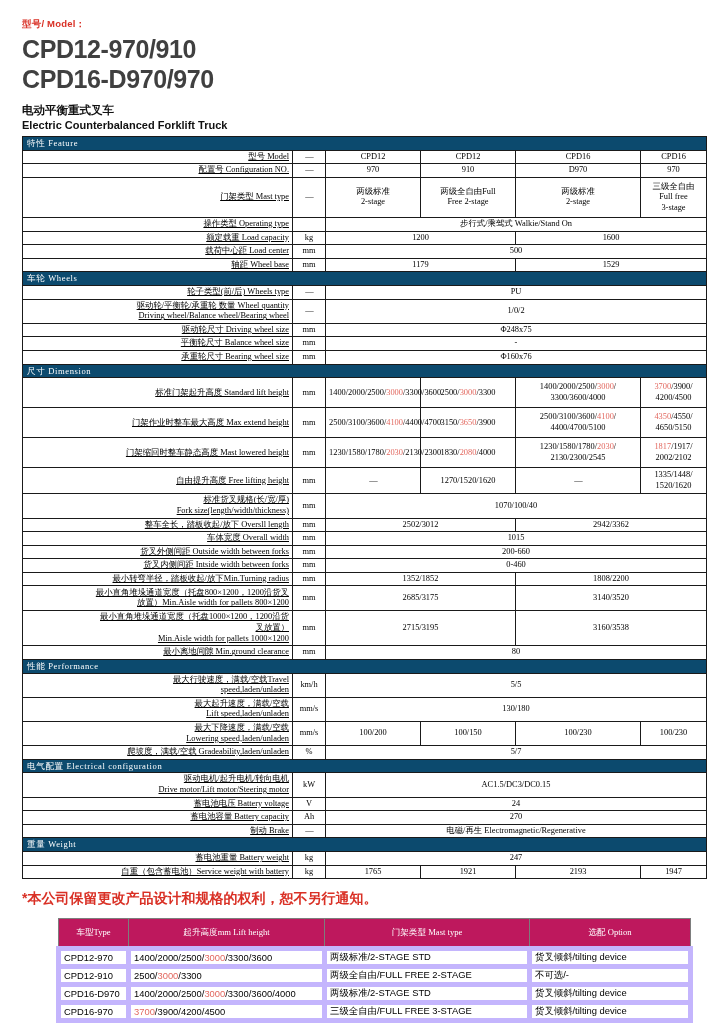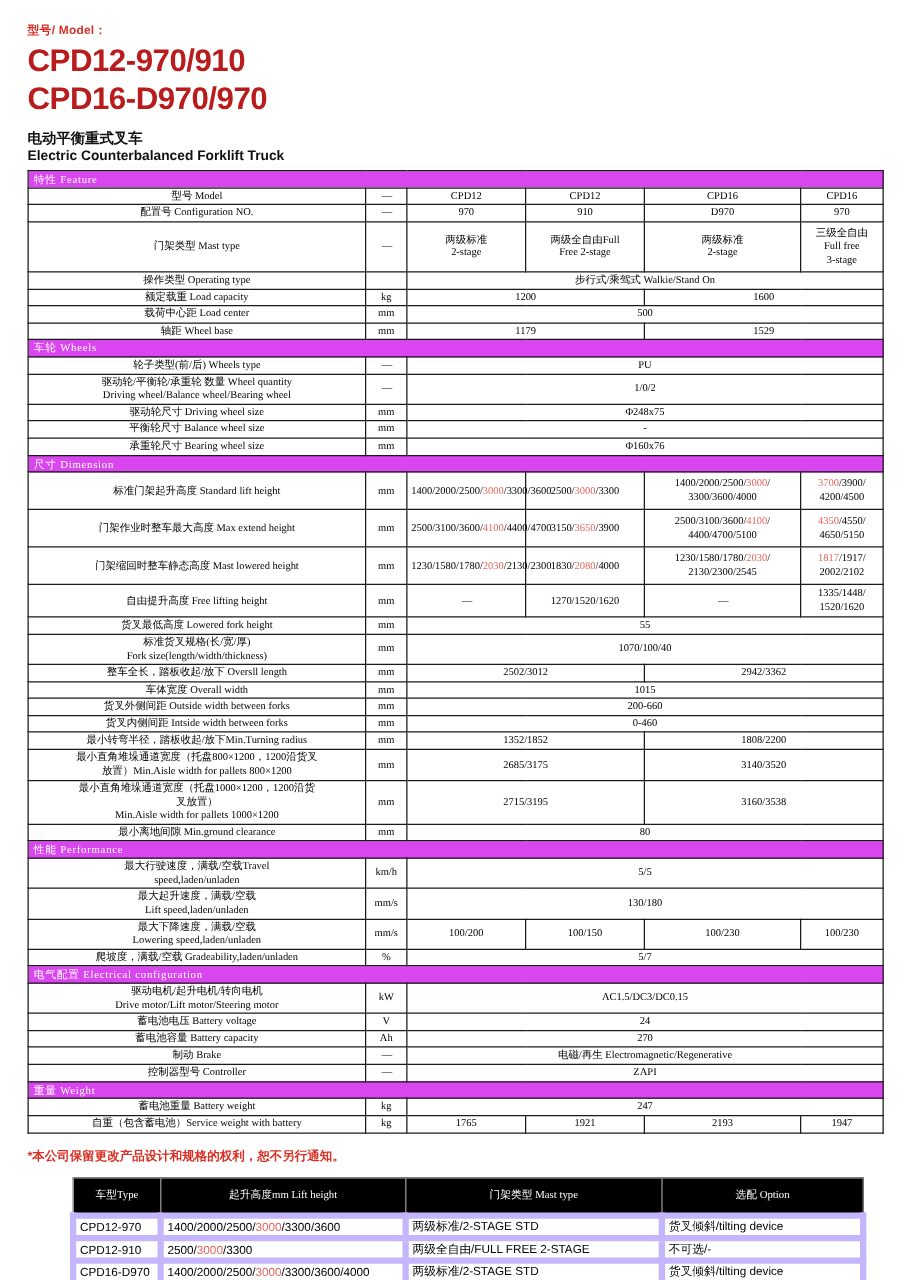--- a/index.html
+++ b/index.html
@@ -17,69 +17,69 @@
   .model-label {
     margin-top:18px;
     font-family:"Liberation Sans","DejaVu Sans",sans-serif;
     font-size:9.5px; font-weight:bold; color:#d93025; letter-spacing:.2px;
   }
   .model-label .cn { color:#d93025; }
   .model-label .en { color:#d93025;text-align:center; }
   .model-title {
     font-family:"Liberation Sans","DejaVu Sans",sans-serif;
     font-weight:bold; font-size:25px; letter-spacing:-.4px;
-    margin-top:4px; line-height:1.18; color:#b91c1c;
+    margin-top:4px; line-height:1.18; color:#404040;
   }
   .subtitle-cn {
     font-family:"Liberation Sans","DejaVu Sans",sans-serif;
     font-weight:bold; font-size:11.5px; margin-top:9px; color:#111;
   }
   .subtitle-en {
     font-family:"Liberation Sans","DejaVu Sans",sans-serif;
     font-weight:bold; font-size:11px; margin-top:1px; margin-bottom:5px; color:#111;
   }
 
   
   table.spec { width:684px; border-collapse:collapse; table-layout:fixed; }
   table.spec td {
     border:1px solid #1a1a1a;
     font-size:8.4px;
     line-height:1.26;
     padding:1px 3px;
     vertical-align:middle;
     font-family:"Liberation Serif","DejaVu Serif",serif;
   }
-  td.label { text-align:center; padding-left:4px; }
+  td.label { text-align:right; padding-left:4px;text-decoration:underline; }
   td.unit  { text-align:center; font-size:8px; }
   td.val   { text-align:center; }
   tr.sect td {
-    background:#d946ef;
+    background:#0c4a6e;
     color:#ffffff;
     font-size:8.6px;
     font-weight:normal;
     letter-spacing:.6px;
     padding:1px 4px;
     height:12px;
     margin-top:40px;
   }
   .red { color:#e2685f; }
   .dash { font-size:11px; letter-spacing:-1px; }
 
   
   .disclaimer {
     font-family:"Liberation Sans","DejaVu Sans",sans-serif;
-    color:#d93025; font-size:10px; font-weight:bold;
+    color:#d93025; font-size:14px; font-weight:bold;
     margin-top:11px; margin-bottom:10px;
   }
 
   
   .bottom-wrap { padding-left:34px; }
   table.bottom { width:632px; border-collapse:collapse; table-layout:fixed; }
   table.bottom th {
-    background:#000000; color:#ffffff; font-weight:normal;
+    background:#be185d; color:#ffffff; font-weight:normal;
     font-size:8.6px; height:30px;
     border:1px solid #7d7d7d;
     font-family:"Liberation Serif","DejaVu Serif",serif;
   }
   table.bottom td {
     border:5px solid #c4b5fd;
     font-size:9.4px;
     height:15px;
     padding:0 3px;
     font-family:"Liberation Sans","DejaVu Sans",sans-serif;
@@ -235,25 +235,20 @@
       </tr>
       <tr style="height:26px">
         <td class="label">自由提升高度 Free lifting height</td>
         <td class="unit">mm</td>
         <td class="val dash">—</td>
         <td class="val">1270/1520/1620</td>
         <td class="val dash">—</td>
         <td class="val">1335/1448/ 1520/1620</td>
       </tr>
       <tr>
-        <td class="label">货叉最低高度 Lowered fork height</td>
-        <td class="unit">mm</td>
-        <td class="val" colspan="4">55</td>
-      </tr>
-      <tr>
         <td class="label">
           <div>标准货叉规格(长/宽/厚)</div>
           <div>Fork size(length/width/thickness)</div>
         </td>
         <td class="unit">mm</td>
         <td class="val" colspan="4">1070/100/40</td>
       </tr>
       <tr>
         <td class="label">整车全长，踏板收起/放下 Oversll length</td>
         <td class="unit">mm</td>
@@ -360,25 +355,20 @@
       </tr>
       <tr>
         <td class="label">蓄电池容量 Battery capacity</td>
         <td class="unit">Ah</td>
         <td class="val" colspan="4">270</td>
       </tr>
       <tr>
         <td class="label">制动 Brake</td>
         <td class="unit dash">—</td>
         <td class="val" colspan="4">电磁/再生 Electromagnetic/Regenerative</td>
-      </tr>
-      <tr>
-        <td class="label">控制器型号 Controller</td>
-        <td class="unit dash">—</td>
-        <td class="val" colspan="4">ZAPI</td>
       </tr>
 
       <tr class="sect">
         <td colspan="6">重量 Weight</td>
       </tr>
       <tr>
         <td class="label">蓄电池重量 Battery weight</td>
         <td class="unit">kg</td>
         <td class="val" colspan="4">247</td>
       </tr>

